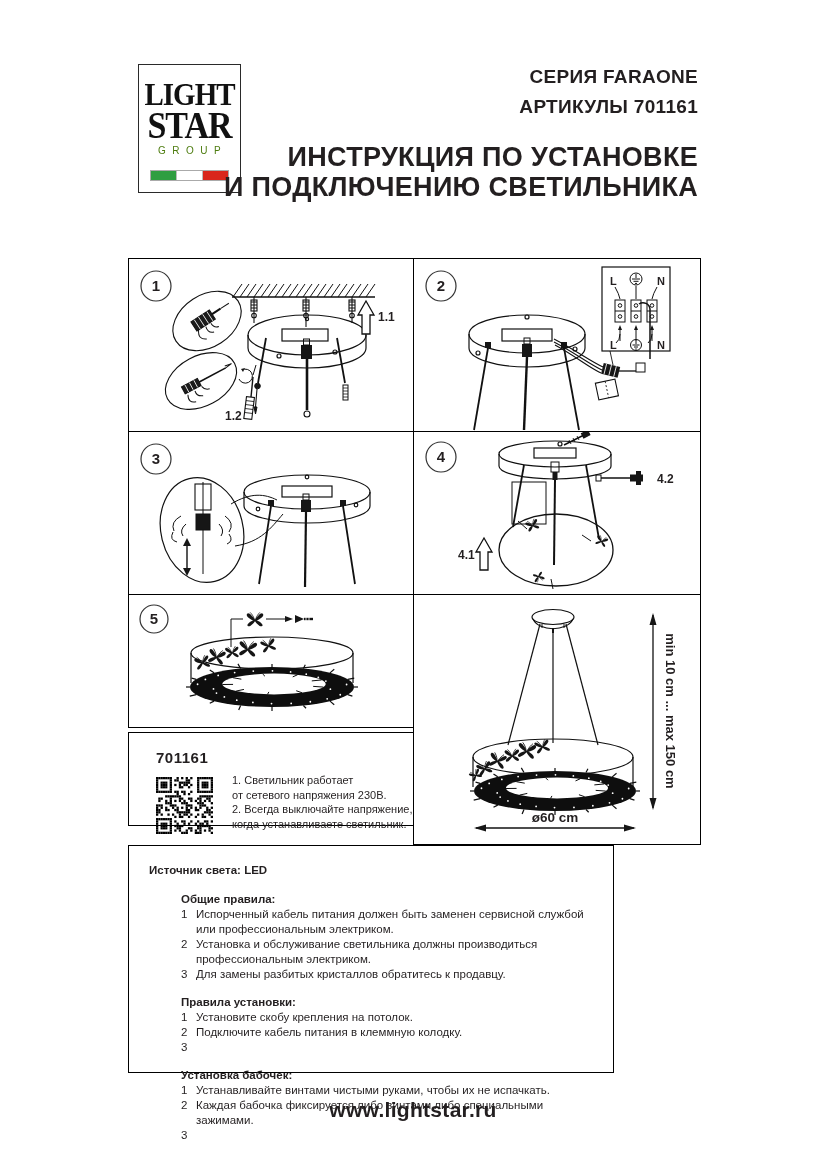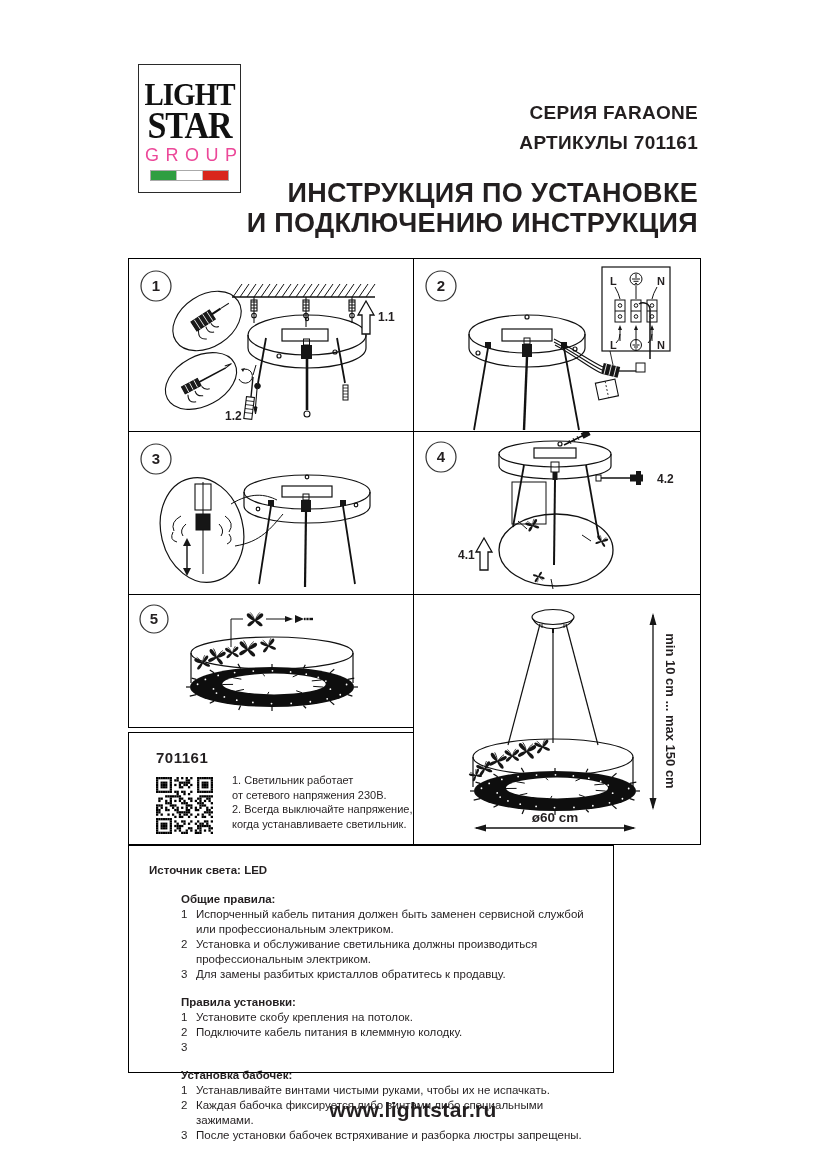--- a/index.html
+++ b/index.html
@@ -5,26 +5,26 @@
   html,body{margin:0;padding:0;background:#fff;}
   #page{position:relative;width:826px;height:1169px;background:#fff;overflow:hidden;
         font-family:"Liberation Sans",sans-serif;color:#231f20;}
   
   #logo-box{position:absolute;left:138px;top:64px;width:101px;height:127px;
             border:1px solid #2a2a2a;background:#fff;text-align:center;}
   .logo-word{font-family:"Liberation Serif",serif;font-weight:bold;color:#111;
              letter-spacing:-1px;transform:scale(1,1.12);}
   #logo-l1{font-size:29px;line-height:30px;margin-top:14px;}
   #logo-l2{font-size:34px;line-height:33px;}
-  #logo-l3{font-family:"Liberation Sans",sans-serif;font-size:18px;letter-spacing:6.5px;
-           color:#ec4899;margin-top:3px;margin-left:6px;}
+  #logo-l3{font-family:"Liberation Sans",sans-serif;font-size:10px;letter-spacing:6.5px;
+           color:#4d7c0f;margin-top:3px;margin-left:6px;}
   #flag{position:absolute;left:12px;bottom:12px;width:77px;height:9px;display:flex;
         outline:1px solid #aaa;}
   #flag div{flex:1;}
-  .hdr-block{position:absolute;right:128px;text-align:right;font-weight:bold;color:#231f20;margin-top:36px;}
+  .hdr-block{position:absolute;right:128px;text-align:right;font-weight:bold;color:#231f20;}
   #hdr-top{top:62px;font-size:19px;line-height:30px;letter-spacing:.3px;}
   #hdr-title{top:142px;font-size:27px;line-height:30px;letter-spacing:.3px;}
   
   #grid{position:absolute;left:128px;top:258px;width:573px;height:587px;}
   .panel{position:absolute;border:1px solid #000;background:#fff;box-sizing:border-box;}
   .panel svg{position:absolute;left:0;top:0;}
   svg text{font-family:"Liberation Sans",sans-serif;fill:#231f20;}
   .stepnum{font-size:15px;font-weight:bold;}
   .dlabel{font-size:12px;font-weight:bold;}
   
@@ -59,21 +59,21 @@
       <div style="background:#d9261c;"></div>
     </div>
   </div>
 
   <div id="hdr-top" class="hdr-block">
     <div>СЕРИЯ FARAONE</div>
     <div>АРТИКУЛЫ 701161</div>
   </div>
   <div id="hdr-title" class="hdr-block">
     <div>ИНСТРУКЦИЯ ПО УСТАНОВКЕ</div>
-    <div>И ПОДКЛЮЧЕНИЮ ИНСТРУКЦИЯ</div>
+    <div>И ПОДКЛЮЧЕНИЮ СВЕТИЛЬНИКА</div>
   </div>
 
   <div id="grid">
 
     <div class="panel" style="left:0;top:0;width:286px;height:174px;">
       <svg id="svg1" width="284" height="172" viewBox="0 0 284 172">
         <circle cx="27" cy="27" r="15" fill="none" stroke="#333" stroke-width="1.2"></circle>
         <text class="stepnum" x="27" y="32" text-anchor="middle">1</text>
 
         <line x1="103" y1="38" x2="246" y2="38" stroke="#111" stroke-width="1.6"></line>
@@ -439,21 +439,21 @@
             <path d="M0 2 C-3 -2 -8 -8 -10 -5 C-12 -2 -5 2 -2 3 C-6 4 -11 8 -9 10 C-7 12 -2 7 0 4 C2 7 7 12 9 10 C11 8 6 4 2 3 C5 2 12 -2 10 -5 C8 -8 3 -2 0 2 Z" fill="#151515"></path>
             <path d="M-1 1 C-2 -2 -4 -5 -6 -7 M1 1 C2 -2 4 -5 6 -7" stroke="#151515" fill="none" stroke-width="1"></path>
           </g>
           <g transform="translate(126 23) rotate(0) scale(0.8)">
             <path d="M0 2 C-3 -2 -8 -8 -10 -5 C-12 -2 -5 2 -2 3 C-6 4 -11 8 -9 10 C-7 12 -2 7 0 4 C2 7 7 12 9 10 C11 8 6 4 2 3 C5 2 12 -2 10 -5 C8 -8 3 -2 0 2 Z" fill="#151515"></path>
             <path d="M-1 1 C-2 -2 -4 -5 -6 -7 M1 1 C2 -2 4 -5 6 -7" stroke="#151515" fill="none" stroke-width="1"></path>
           </g>
         </svg>
     </div>
 
-    <div class="panel" style="left:0;top:474px;width:286px;height:113px;">
+    <div class="panel" style="left:0;top:474px;width:286px;height:94px;">
       <div id="qr-article">701161</div>
       <svg id="qr-svg" width="57" height="57" viewBox="0 0 57 57">
           <rect x="20.52" y="0" width="2.28" height="2.28" fill="#000"></rect>
           <rect x="25.08" y="0" width="2.28" height="2.28" fill="#000"></rect>
           <rect x="29.639999999999997" y="0" width="2.28" height="2.28" fill="#000"></rect>
           <rect x="34.199999999999996" y="0" width="2.28" height="2.28" fill="#000"></rect>
           <rect x="18.24" y="2.28" width="2.28" height="2.28" fill="#000"></rect>
           <rect x="20.52" y="2.28" width="2.28" height="2.28" fill="#000"></rect>
           <rect x="29.639999999999997" y="2.28" width="2.28" height="2.28" fill="#000"></rect>
           <rect x="31.919999999999998" y="2.28" width="2.28" height="2.28" fill="#000"></rect>
@@ -896,19 +896,18 @@
       <div class="item">
           <span class="n">1</span>
           <span>Устанавливайте винтами чистыми руками, чтобы их не испачкать.</span>
         </div>
       <div class="item">
           <span class="n">2</span>
           <span>Каждая бабочка фиксируется либо винтами либо специальными зажимами.</span>
         </div>
       <div class="item">
           <span class="n">3</span>
-          <span>После установки бабочек встряхивание и разборка люстры запрещены.</span>
         </div>
     </div>
   </div>
 
   <div id="footer">www.lightstar.ru</div>
 </div>
 
 </body></html>

